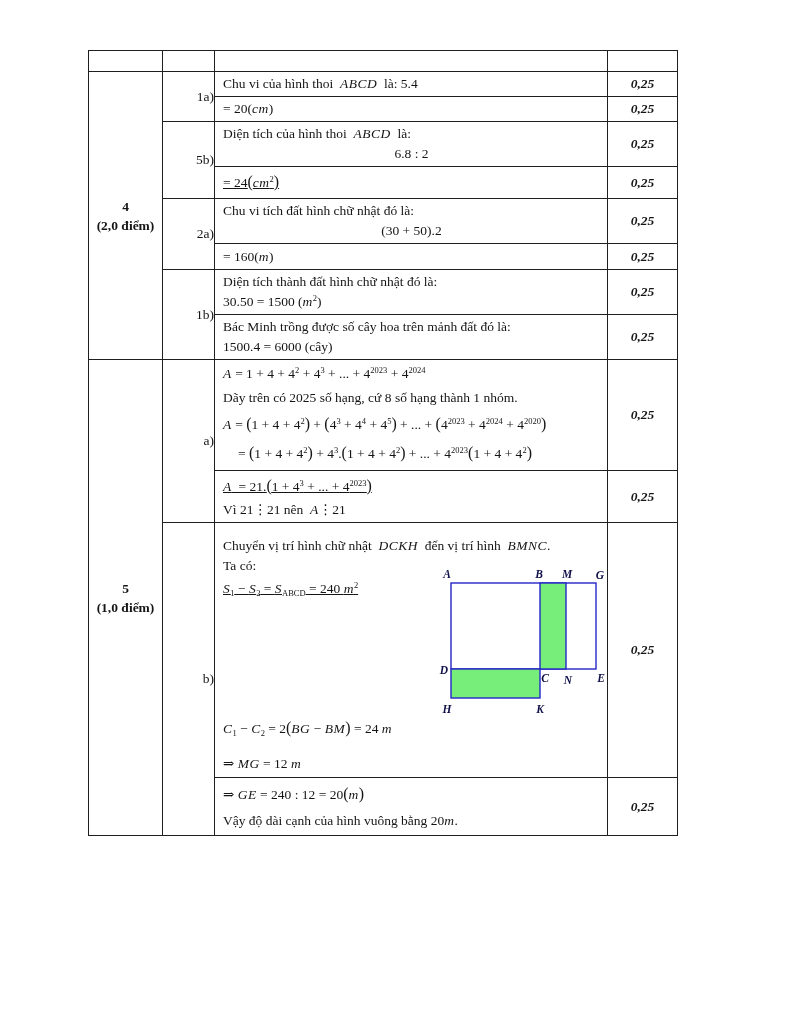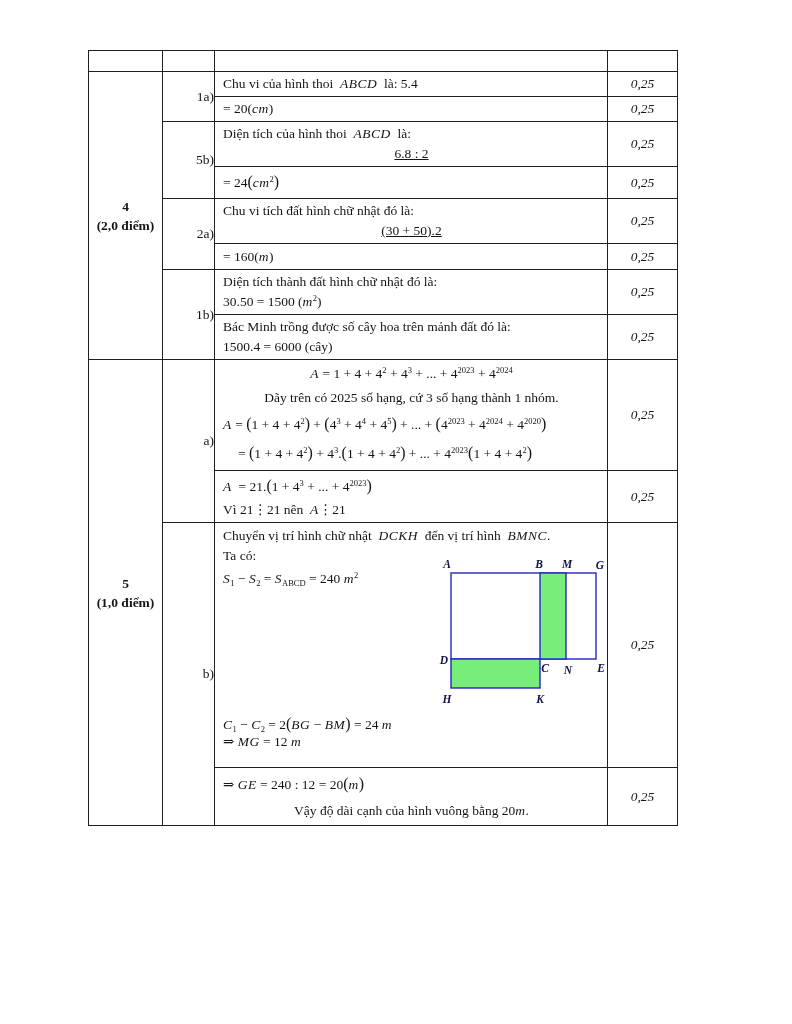--- a/index.html
+++ b/index.html
@@ -15,33 +15,33 @@
     font-size: 13.5px;
   }
   table.rubric td {
     border: 1px solid #1f1f1f;
     vertical-align: middle;
     overflow: hidden;
   }
   td.qcol { width: 74px; text-align: center; font-weight: bold; line-height: 19px; }
   td.pcol { width: 52px; text-align: right; }
   td.ccol { width: 393px; vertical-align: top; padding: 2px 7px 2px 8px; }
-  td.mcol { width: 70px; text-align: center; font-weight: normal; font-style: italic; }
+  td.mcol { width: 70px; text-align: center; font-weight: bold; font-style: italic; }
   .line { line-height: 20px; white-space: nowrap; }
-  .line.center { text-align: center; text-decoration: underline; }
-  .line.lh24 { line-height: 24px; text-align: center; }
-  .line.lh26 { line-height: 26px; }
+  .line.center { text-align: center; }
+  .line.lh24 { line-height: 24px; }
+  .line.lh26 { line-height: 26px; text-decoration: underline; }
   .line.lh28 { line-height: 28px; }
   .line.indent { padding-left: 15px; }
   .ccol i { font-family: "Liberation Serif", serif; font-style: italic; letter-spacing: 0.5px; }
   .ccol sup { font-size: 8.5px; vertical-align: 5px; line-height: 0; letter-spacing: 0; }
   .ccol sub { font-size: 8.5px; vertical-align: -3px; line-height: 0; }
   .bp { font-size: 118%; }
   
-  .cell-rel { position: relative; width: 100%; height: 239px; }
+  .cell-rel { position: relative; width: 100%; height: 239px; margin-top: 11px; }
   .cell-rel .abs { position: absolute; left: 0; }
   svg.diagram { position: absolute; left: 216px; top: 31px; }
   svg.diagram text {
     font-family: "Liberation Serif", serif;
     font-weight: bold; font-style: italic;
     font-size: 11.5px;
   }
 </style>
 </head>
 <body>
@@ -127,43 +127,43 @@
   </tr>
 
   <tr style="height:107px">
     <td class="qcol" rowspan="4">
       <div>5</div>
       <div>(1,0 điểm)</div>
     </td>
     <td class="pcol" rowspan="2">a)</td>
     <td class="ccol">
       <div class="line lh24"><i>A</i> = 1 + 4 + 4<sup>2</sup> + 4<sup>3</sup> + ... + 4<sup>2023</sup> + 4<sup>2024</sup></div>
-      <div class="line lh24">Dãy trên có 2025 số hạng, cứ 3 số hạng thành 1 nhóm.</div>
+      <div class="line lh24">Dãy trên có 2025 số hạng, cứ 8 số hạng thành 1 nhóm.</div>
       <div class="line lh28"><i>A</i> = <span class="bp">(</span>1 + 4 + 4<sup>2</sup><span class="bp">)</span> + <span class="bp">(</span>4<sup>3</sup> + 4<sup>4</sup> + 4<sup>5</sup><span class="bp">)</span> + ... + <span class="bp">(</span>4<sup>2023</sup> + 4<sup>2024</sup> + 4<sup>2020</sup><span class="bp">)</span></div>
       <div class="line lh28 indent">= <span class="bp">(</span>1 + 4 + 4<sup>2</sup><span class="bp">)</span> + 4<sup>3</sup>.<span class="bp">(</span>1 + 4 + 4<sup>2</sup><span class="bp">)</span> + ... + 4<sup>2023</sup><span class="bp">(</span>1 + 4 + 4<sup>2</sup><span class="bp">)</span></div>
     </td>
     <td class="mcol">0,25</td>
   </tr>
   <tr style="height:44px">
     <td class="ccol">
       <div class="line lh26"><i>A</i> &nbsp;= 21.<span class="bp">(</span>1 + 4<sup>3</sup> + ... + 4<sup>2023</sup><span class="bp">)</span></div>
       <div class="line">Vì 21⋮21 nên &nbsp;<i>A</i>⋮21</div>
     </td>
     <td class="mcol">0,25</td>
   </tr>
 
   <tr style="height:245px">
     <td class="pcol" rowspan="2">b)</td>
     <td class="ccol">
       <div class="cell-rel">
         <div class="line lh21">Chuyển vị trí hình chữ nhật &nbsp;<i>DCKH</i>&nbsp; đến vị trí hình &nbsp;<i>BMNC</i>.</div>
         <div class="line">Ta có:</div>
         <div class="line lh26"><i>S</i><sub>1</sub> − <i>S</i><sub>2</sub> = <i>S</i><sub>ABCD</sub> = 240 <i>m</i><sup>2</sup></div>
-        <div class="line abs" style="top:188px"><i>C</i><sub>1</sub> − <i>C</i><sub>2</sub> = 2<span class="bp">(</span><i>BG</i> − <i>BM</i><span class="bp">)</span> = 24 <i>m</i></div>
-        <div class="line abs" style="top:206px">⇒ <i>MG</i> = 12 <i>m</i></div>
+        <div class="line abs" style="top:182px"><i>C</i><sub>1</sub> − <i>C</i><sub>2</sub> = 2<span class="bp">(</span><i>BG</i> − <i>BM</i><span class="bp">)</span> = 24 <i>m</i></div>
+        <div class="line abs" style="top:218px">⇒ <i>MG</i> = 12 <i>m</i></div>
 
         <svg class="diagram" width="170" height="150" viewBox="0 0 170 150">
 
           <rect x="12" y="16" width="145" height="86" fill="none" stroke-width="1.4" stroke="#2525c8"></rect>
 
           <rect x="101" y="16" width="26" height="86" stroke-width="1.4" fill="#76ee79" stroke="#2525c8"></rect>
 
           <rect x="12" y="102" width="89" height="29" stroke-width="1.4" fill="#76ee79" stroke="#2525c8"></rect>
 
           <text x="8" y="11" text-anchor="middle" fill="#10104a">A</text>

